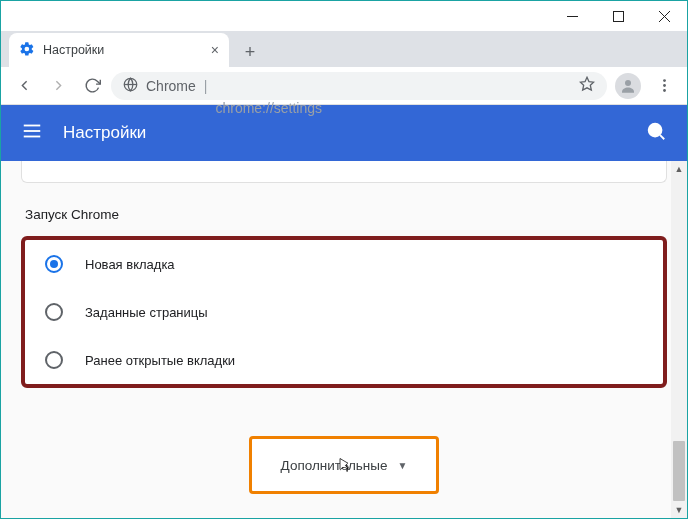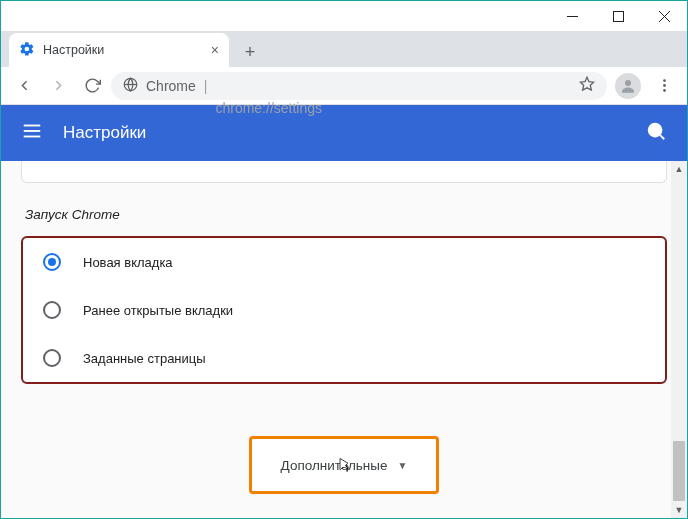--- a/index.html
+++ b/index.html
@@ -41,23 +41,23 @@
 
   
   .content { position: relative; height: calc(519px - 2px - 30px - 36px - 38px - 56px); background: #fafafa; overflow: hidden; }
   .vscroll { position: absolute; right: 0; top: 0; width: 16px; height: 100%; background: #f1f1f1; }
   .vscroll .up, .vscroll .dn { position: absolute; left: 0; width: 16px; height: 16px; display: flex; align-items: center; justify-content: center; font-size: 9px; color: #606060; }
   .vscroll .up { top: 0; } .vscroll .dn { bottom: 0; }
   .vscroll .thumb { position: absolute; left: 2px; width: 12px; background: #c1c1c1; top: 280px; height: 60px; border-radius: 1px; }
 
   .cut { margin: 0 20px 0 20px; border: 1px solid #e0e0e0; border-top: none; border-radius: 0 0 6px 6px; background: #fff; height: 22px; }
 
-  .section-title { font-size: 13.5px; color: #202124; margin: 24px 0 14px 24px; font-weight: 500; font-style: italic; }
+  .section-title { font-size: 13.5px; color: #202124; margin: 24px 0 14px 24px; font-weight: 500; }
 
-  .card { margin: 0 20px; border: 2px solid #7f1d1d; border-radius: 6px; background: #fff; }
+  .card { margin: 0 20px; border: 4px solid #7f1d1d; border-radius: 6px; background: #fff; }
   .radiorow { display: flex; align-items: center; gap: 22px; height: 48px; padding: 0 20px; font-size: 13px; color: #202124; }
   .radio { width: 18px; height: 18px; border: 2px solid #5f6368; border-radius: 50%; position: relative; flex-shrink: 0; }
   .radio.sel { border-color: #1a73e8; }
   .radio.sel::after { content: ""; position: absolute; left: 3px; top: 3px; width: 8px; height: 8px; background: #1a73e8; border-radius: 50%; }
 
   .advbox { position: absolute; left: 50%; transform: translateX(-50%); bottom: 24px; border: 3px solid #f08000; border-radius: 4px; width: 190px; height: 58px; display: flex; align-items: center; justify-content: center; gap: 10px; font-size: 13.5px; color: #3c4043; background: #fff; }
   .advbox .caret { font-size: 10px; color: #5f6368; }
   .cursor { position: absolute; left: 50%; bottom: 12px; transform: translateX(-10px); }
   .cursor svg { width: 18px; height: 20px; }
 </style>
@@ -158,25 +158,25 @@
 
   <div class="section-title">Запуск Chrome</div>
 
   <div class="card">
     <div class="radiorow">
       <span class="radio sel"></span>
       <span>Новая вкладка</span>
     </div>
     <div class="radiorow">
       <span class="radio"></span>
-      <span>Ранее открытые вкладки</span>
+      <span>Заданные страницы</span>
     </div>
     <div class="radiorow">
       <span class="radio"></span>
-      <span>Заданные страницы</span>
+      <span>Ранее открытые вкладки</span>
     </div>
   </div>
 
   <div class="advbox">
     <span>Дополнительные</span>
     <span class="caret">▼</span>
     <span class="cursor"><svg viewBox="0 0 24 24">
           <path fill="#fff" stroke="#000" stroke-width="1" d="M8 2v14c0 1 1 1 1.5.3L11 14h3c2 0 3 1 3 3v2c0 .5.5.5.8.2.3-.3.2-.8.2-1.2v-2c0-2-1-3-2-3.5 1 0 2 .5 2 2v1c0 .5.5.5.8.2.2-.3.2-.7.2-1.2 0-2-1-3-3-3h-1l3-3c.6-.6 0-1.2-.6-.9L8 2z"></path>
         </svg></span>
   </div>

